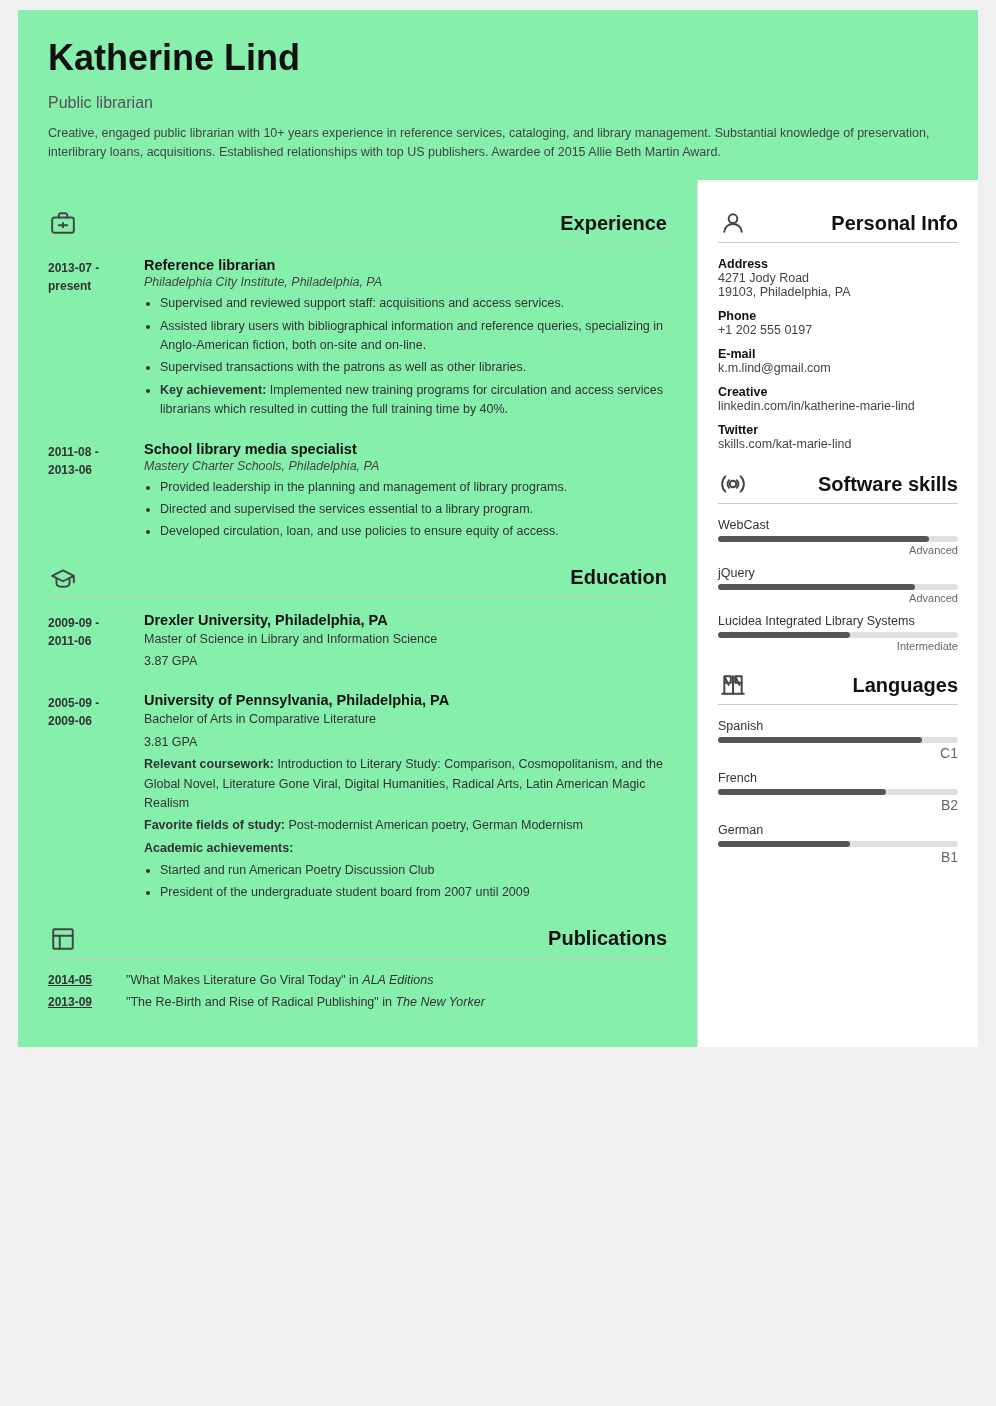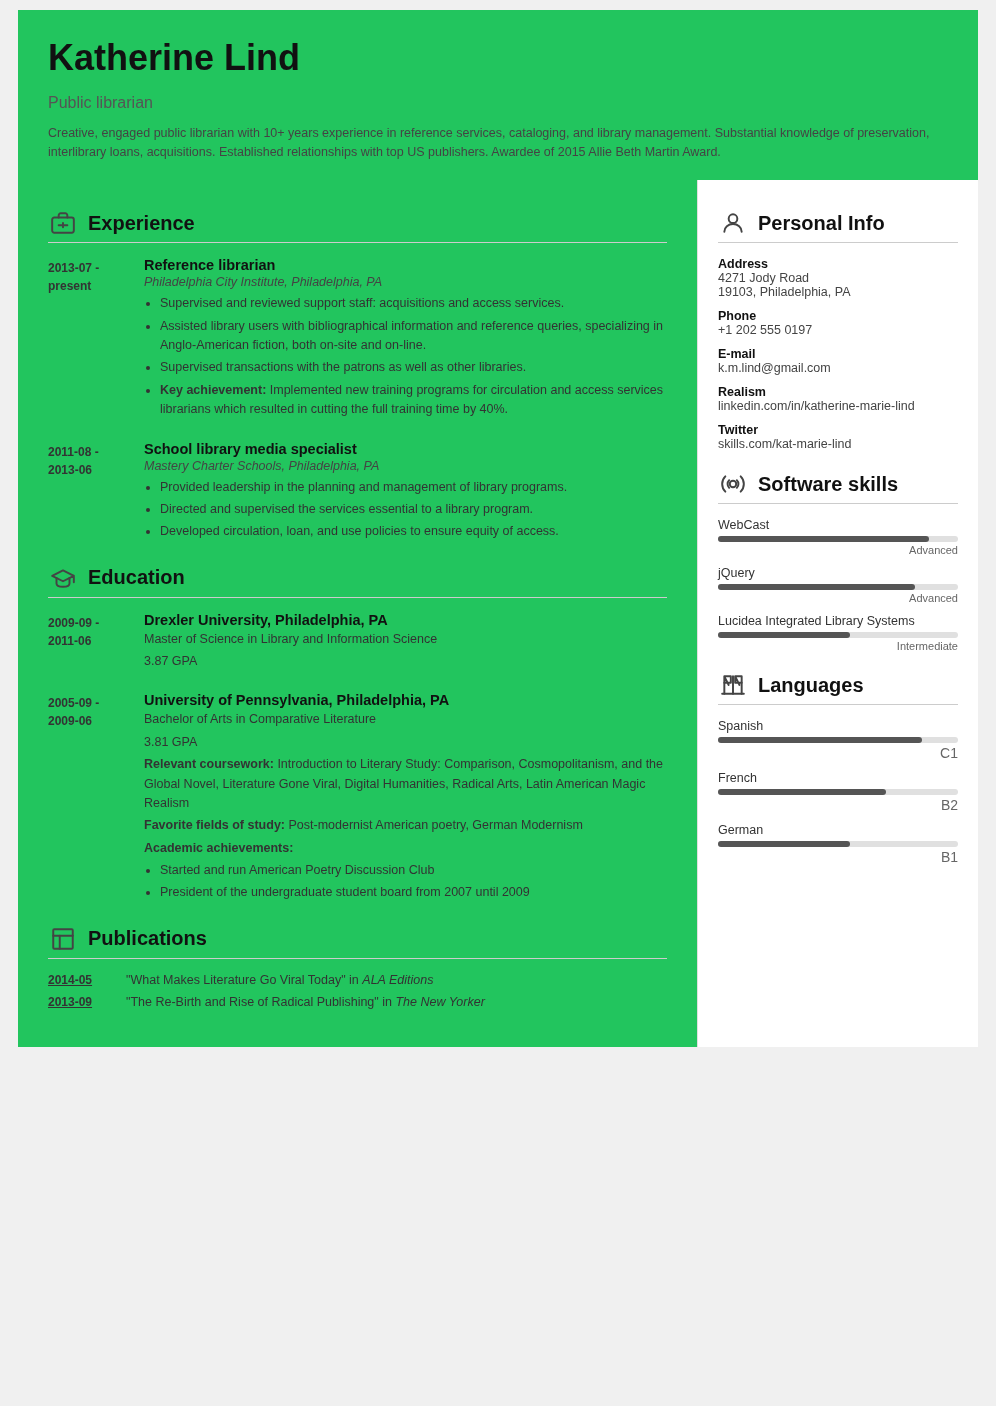--- a/index.html
+++ b/index.html
@@ -8,21 +8,21 @@
       font-size: 13px;
       color: #333;
       background: #f0f0f0;
       display: flex;
       justify-content: center;
       align-items: flex-start;
       padding: 10px;
     }
     .resume {
       width: 960px;
-      background: #22c55e;
+      background: #86efac;
       display: flex;
       flex-direction: column;
     }
     .header-section {
       padding: 28px 30px 18px 30px;
     }
     .name {
       font-size: 36px;
       font-weight: 900;
       color: #111;
@@ -54,20 +54,21 @@
       background: #fff;
     }
     .section-header {
       display: flex;
       align-items: center;
       gap: 10px;
       margin-bottom: 14px;
       margin-top: 18px;
       padding-bottom: 4px;
       border-bottom: 1px solid #ccc;
+      justify-content: space-between;
     }
     .section-header h2 {
       font-size: 20px;
       font-weight: 900;
       color: #111;
     }
     .section-icon {
       width: 30px;
       height: 30px;
       display: flex;
@@ -342,21 +343,21 @@
         </div>
         <div class="info-item">
           <div class="info-label">Phone</div>
           <div class="info-value">+1 202 555 0197</div>
         </div>
         <div class="info-item">
           <div class="info-label">E-mail</div>
           <div class="info-value">k.m.lind@gmail.com</div>
         </div>
         <div class="info-item">
-          <div class="info-label">Realism</div>
+          <div class="info-label">Creative</div>
           <div class="info-value">linkedin.com/in/katherine-marie-lind</div>
         </div>
         <div class="info-item">
           <div class="info-label">Twitter</div>
           <div class="info-value">skills.com/kat-marie-lind</div>
         </div>
       </div>
 
       <div class="section-header">
         <div class="section-icon">

